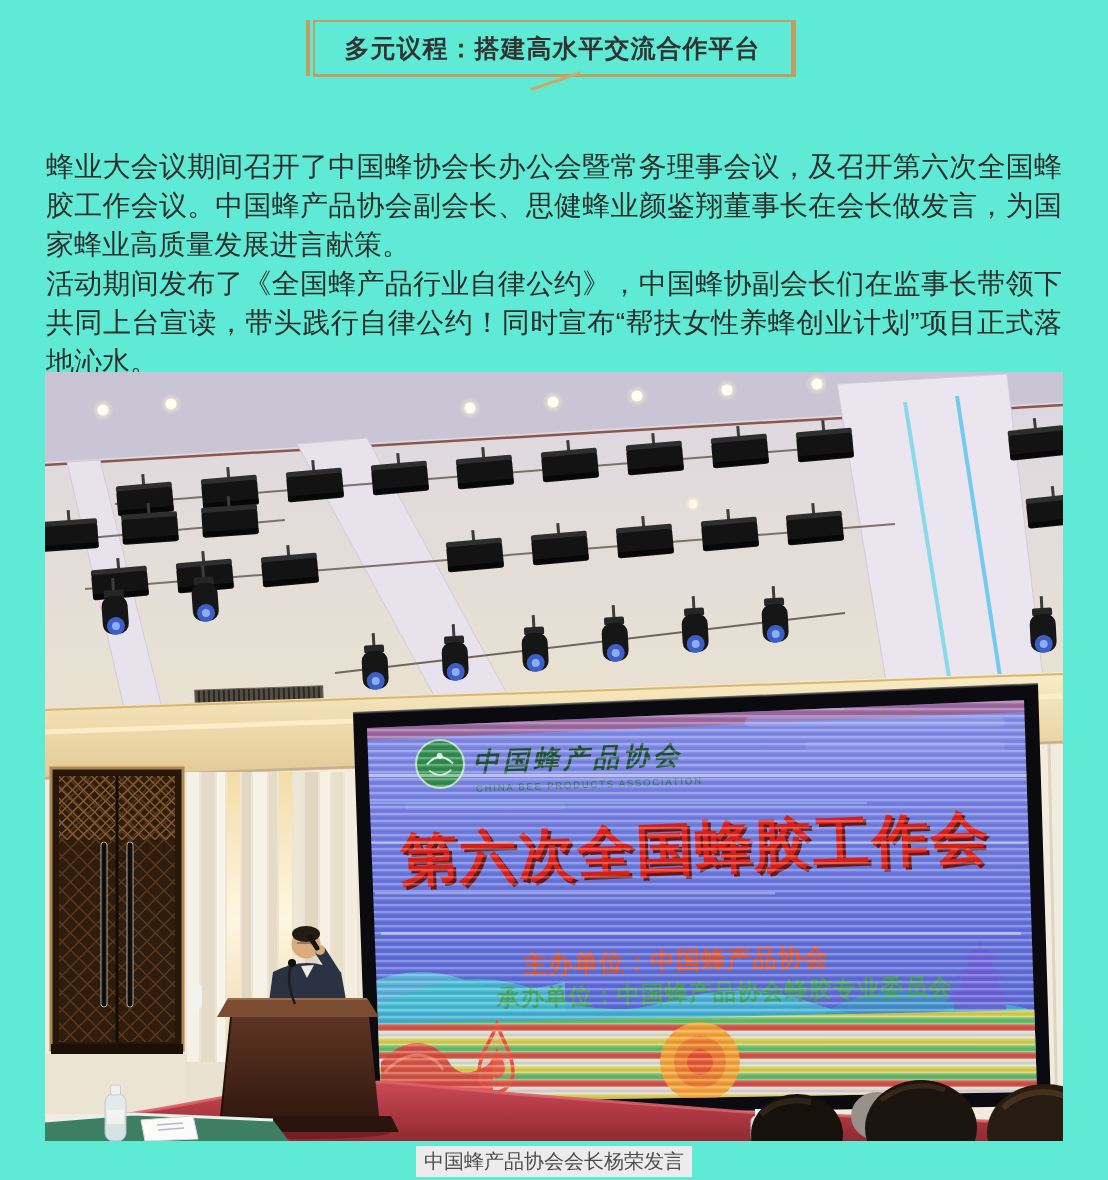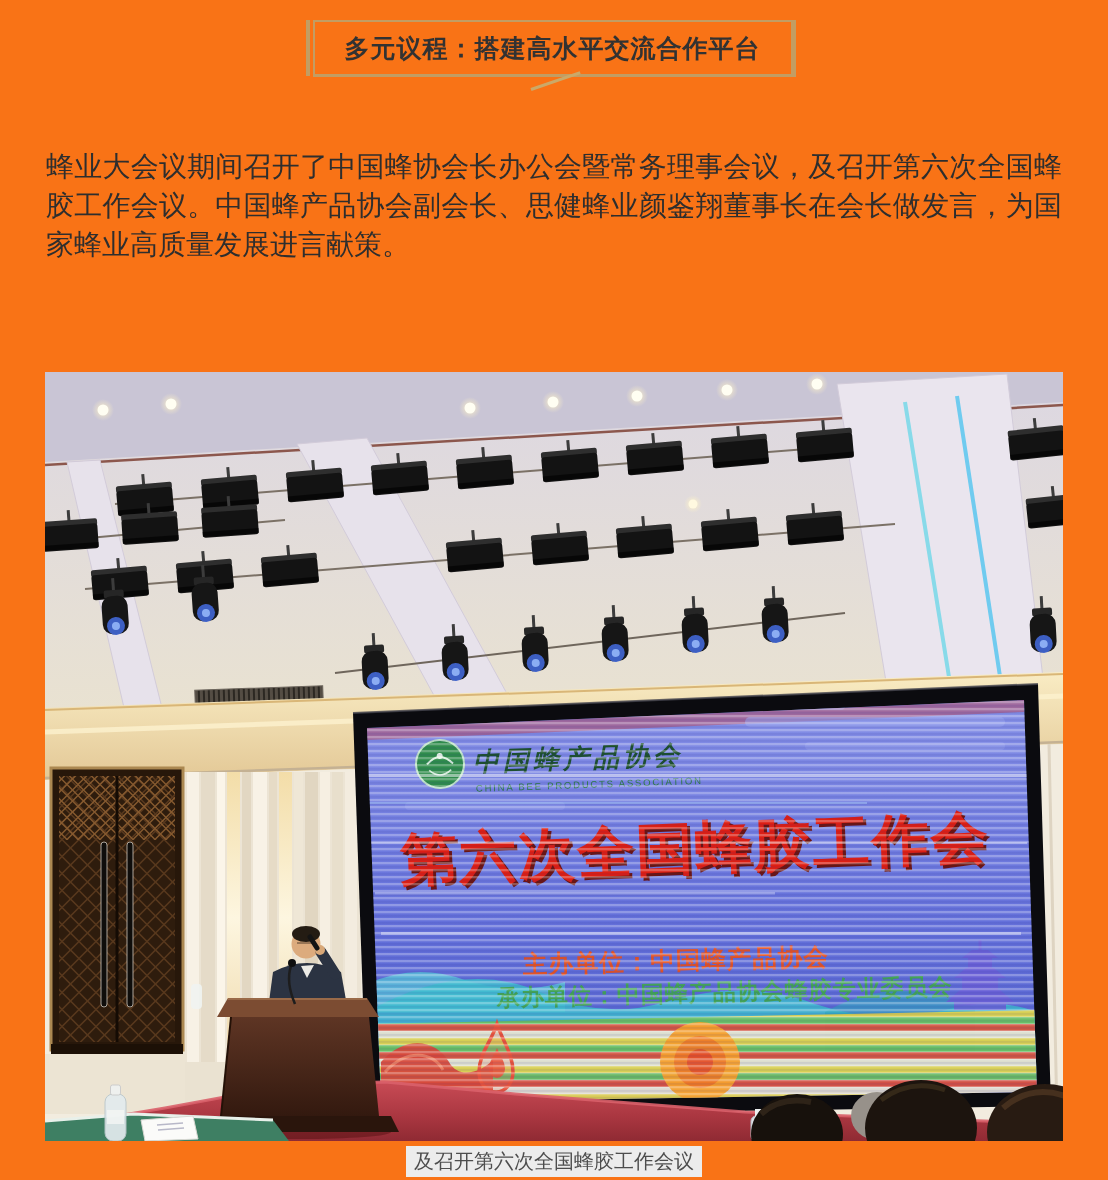--- a/index.html
+++ b/index.html
@@ -1,16 +1,16 @@
 <!DOCTYPE html>
 <html><head>
 <meta charset="utf-8">
 <style>
   html,body{margin:0;padding:0;background:#fff;}
-  .page{position:relative;width:1108px;height:1180px;background:#f97316;overflow:hidden;
+  .page{position:relative;width:1108px;height:1180px;background:#5eead4;overflow:hidden;
         font-family:"Liberation Sans","DejaVu Sans",sans-serif;}
   
   .badge-wrap{position:absolute;top:20px;left:0;width:100%;display:flex;justify-content:center;}
   .badge{position:relative;border:2px solid #c29d63;border-right-width:5px;border-bottom-width:3px;
          padding:14px 30px 13px;font-size:25px;font-weight:700;color:#323232;letter-spacing:1px;line-height:1;}
   .badge::before{content:"";position:absolute;left:-9px;top:-2px;bottom:-2px;width:4px;background:#c29d63;}
   .badge::after{content:"";position:absolute;left:calc(50% - 22px);bottom:-17px;width:52px;height:3px;
          background:#cba968;transform:rotate(-19deg);transform-origin:left center;}
   
   .content{position:absolute;top:147px;left:46px;width:1016px;font-size:28px;line-height:39px;
@@ -31,20 +31,21 @@
 <div class="page">
 
   <div class="badge-wrap">
     <div class="badge">
       <span>多元议程：搭建高水平交流合作平台</span>
     </div>
   </div>
 
   <div class="content">
     <p>蜂业大会议期间召开了中国蜂协会长办公会暨常务理事会议，及召开第六次全国蜂胶工作会议。中国蜂产品协会副会长、思健蜂业颜鉴翔董事长在会长做发言，为国家蜂业高质量发展进言献策。</p>
+    <p>活动期间发布了《全国蜂产品行业自律公约》，中国蜂协副会长们在监事长带领下共同上台宣读，带头践行自律公约！同时宣布“帮扶女性养蜂创业计划”项目正式落地沁水。</p>
   </div>
 
   <figure class="photo" style="margin:0">
   <svg width="1018" height="769" viewBox="0 0 1018 769" xmlns="http://www.w3.org/2000/svg">
     <defs>
       <linearGradient id="ceilRecess" x1="0" y1="0" x2="0" y2="1">
         <stop offset="0" stop-color="#dcd7e2"></stop>
             <stop offset="1" stop-color="#e9e2d1"></stop>
       </linearGradient>
       <linearGradient id="cove" x1="0" y1="0" x2="0" y2="1">
@@ -364,16 +365,16 @@
       <ellipse cx="832" cy="744" rx="26" ry="24" fill="#97918a"></ellipse>
       <ellipse cx="876" cy="756" rx="56" ry="48" fill="#1c140e"></ellipse>
       <path d="M836,728 q30,-22 64,-10" stroke="#342818" stroke-width="5" fill="none"></path>
       <ellipse cx="1000" cy="760" rx="58" ry="48" fill="#281b12"></ellipse>
       <path d="M958,736 q28,-24 62,-12" stroke="#46301e" stroke-width="6" fill="none"></path>
     </g>
   </svg>
   </figure>
 
   <div class="caption">
-    <span>及召开第六次全国蜂胶工作会议</span>
+    <span>中国蜂产品协会会长杨荣发言</span>
   </div>
 
 </div>
 
 </body></html>

